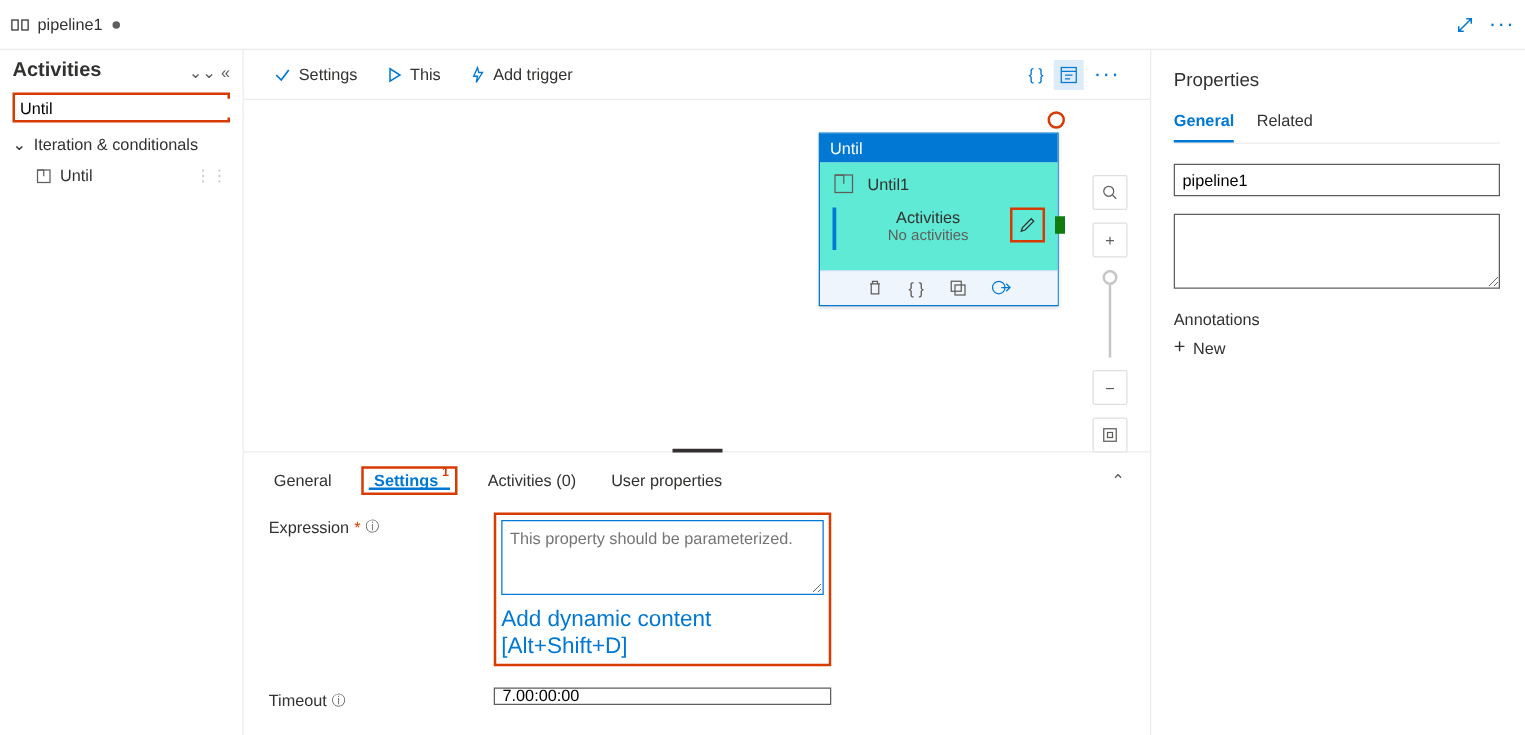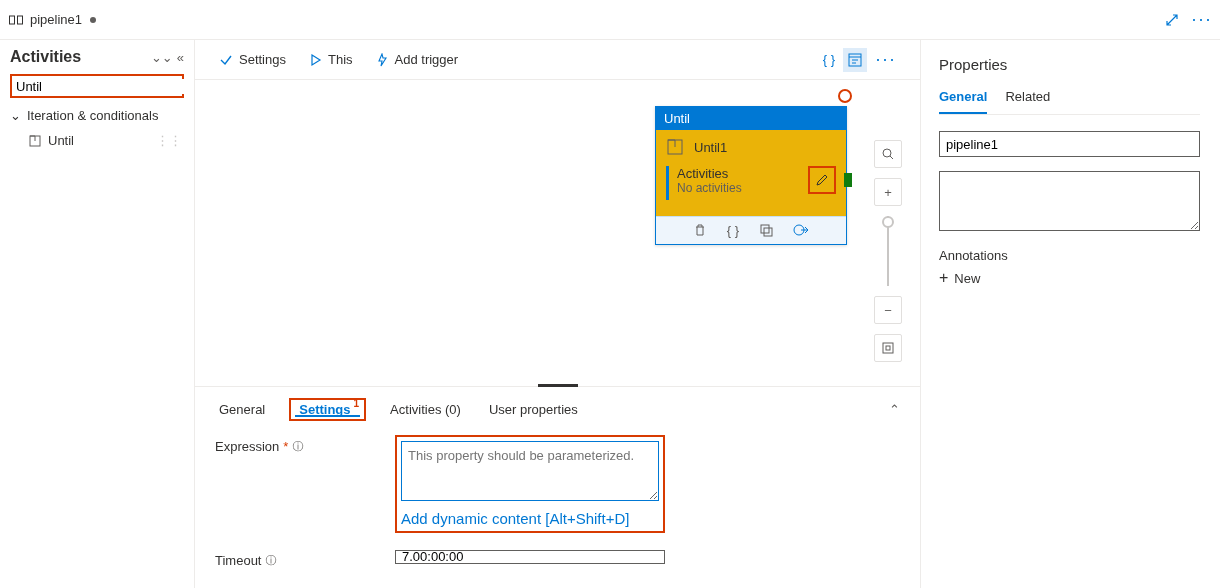--- a/index.html
+++ b/index.html
@@ -32,21 +32,21 @@
 .toolbar .rt .icon-diag { background:#deecf9; width:24px; height:24px; display:flex; align-items:center; justify-content:center; }
 
 .canvas { flex:1; position:relative; }
 .canvas-tools { position:absolute; right:18px; top:60px; display:flex; flex-direction:column; gap:10px; align-items:center; }
 .canvas-tools .ct-btn { width:28px; height:28px; border:1px solid #e1dfdd; border-radius:2px; display:flex; align-items:center; justify-content:center; background:#fff; color:#605e5c; }
 .canvas-tools .zoom-rail { width:2px; height:70px; background:#c8c6c4; position:relative; }
 .canvas-tools .zoom-knob { width:12px; height:12px; border:2px solid #c8c6c4; border-radius:50%; background:#fff; position:absolute; left:-5px; top:0; }
 
 .node { position:absolute; left:460px; top:26px; width:192px; border:1px solid #0078d4; box-shadow:0 1px 3px rgba(0,0,0,.15); }
 .node-hdr { background:#0078d4; color:#fff; padding:4px 8px; font-size:13px; }
-.node-body { padding:8px 10px 4px; background:#eab308; }
+.node-body { padding:8px 10px 4px; background:#5eead4;text-align:center; }
 .node-name-row { display:flex; align-items:center; gap:10px; color:#605e5c; }
 .node-acts-block { display:flex; align-items:flex-start; margin-top:10px; padding:0 0 12px; }
 .node-acts-bar { width:3px; height:34px; background:#0078d4; margin-right:8px; }
 .node-acts-text { flex:1; }
 .node-acts-text .t { color:#323130; }
 .node-acts-text .s { color:#605e5c; font-size:12px; }
 .edit-box { border:2px solid #d83b01; width:28px; height:28px; display:flex; align-items:center; justify-content:center; }
 .node-footer { display:flex; justify-content:center; gap:20px; padding:6px 0; border-top:1px solid #c7e0f4; color:#605e5c; background:#eef5fc; }
 .node-footer .f-blue { color:#0078d4; }
 .node-badge { position:absolute; right:-6px; top:-18px; width:14px; height:14px; border:2px solid #d83b01; border-radius:50%; }
@@ -64,21 +64,21 @@
 .tab-row .collapse { margin-left:auto; color:#605e5c; }
 
 .form-area { padding:4px 20px 20px; display:flex; flex-direction:column; gap:16px; }
 .form-row { display:flex; align-items:flex-start; }
 .form-label { width:180px; display:flex; gap:4px; color:#323130; padding-top:4px; }
 .req { color:#d83b01; }
 .info-icon { color:#605e5c; font-size:11px; }
 .form-field { flex:0 0 270px; }
 .expr-box { border:2.5px solid #d83b01; padding:4px; }
 .expr-input { border:1.5px solid #0078d4; width:100%; height:60px; padding:6px; color:#605e5c; font-size:13px; resize:both; }
-.dyn-link { color:#0078d4; font-size:15px; margin-top:6px; display:inline-block; }
+.dyn-link { color:#0078d4; font-size:18px; margin-top:6px; display:inline-block; }
 .tout-input { border:1px solid #605e5c; width:100%; height:14px; padding:0 6px; font-size:13px; }
 
 .props { width:300px; border-left:1px solid #edebe9; padding:16px 20px 16px 18px; }
 .props h3 { font-size:15px; font-weight:400; margin-bottom:16px; }
 .props-tabs { display:flex; gap:18px; border-bottom:1px solid #edebe9; margin-bottom:16px; }
 .props-tab { padding-bottom:8px; cursor:pointer; color:#323130; }
 .props-tab.active { color:#0078d4; border-bottom:2px solid #0078d4; font-weight:600; }
 .p-field-lbl { margin-bottom:4px; }
 .p-input { width:100%; border:1px solid #605e5c; height:26px; padding:0 6px; font-size:13px; margin-bottom:14px; }
 .p-textarea { width:100%; border:1px solid #605e5c; height:60px; padding:4px 6px; font-size:13px; resize:both; margin-bottom:14px; }

